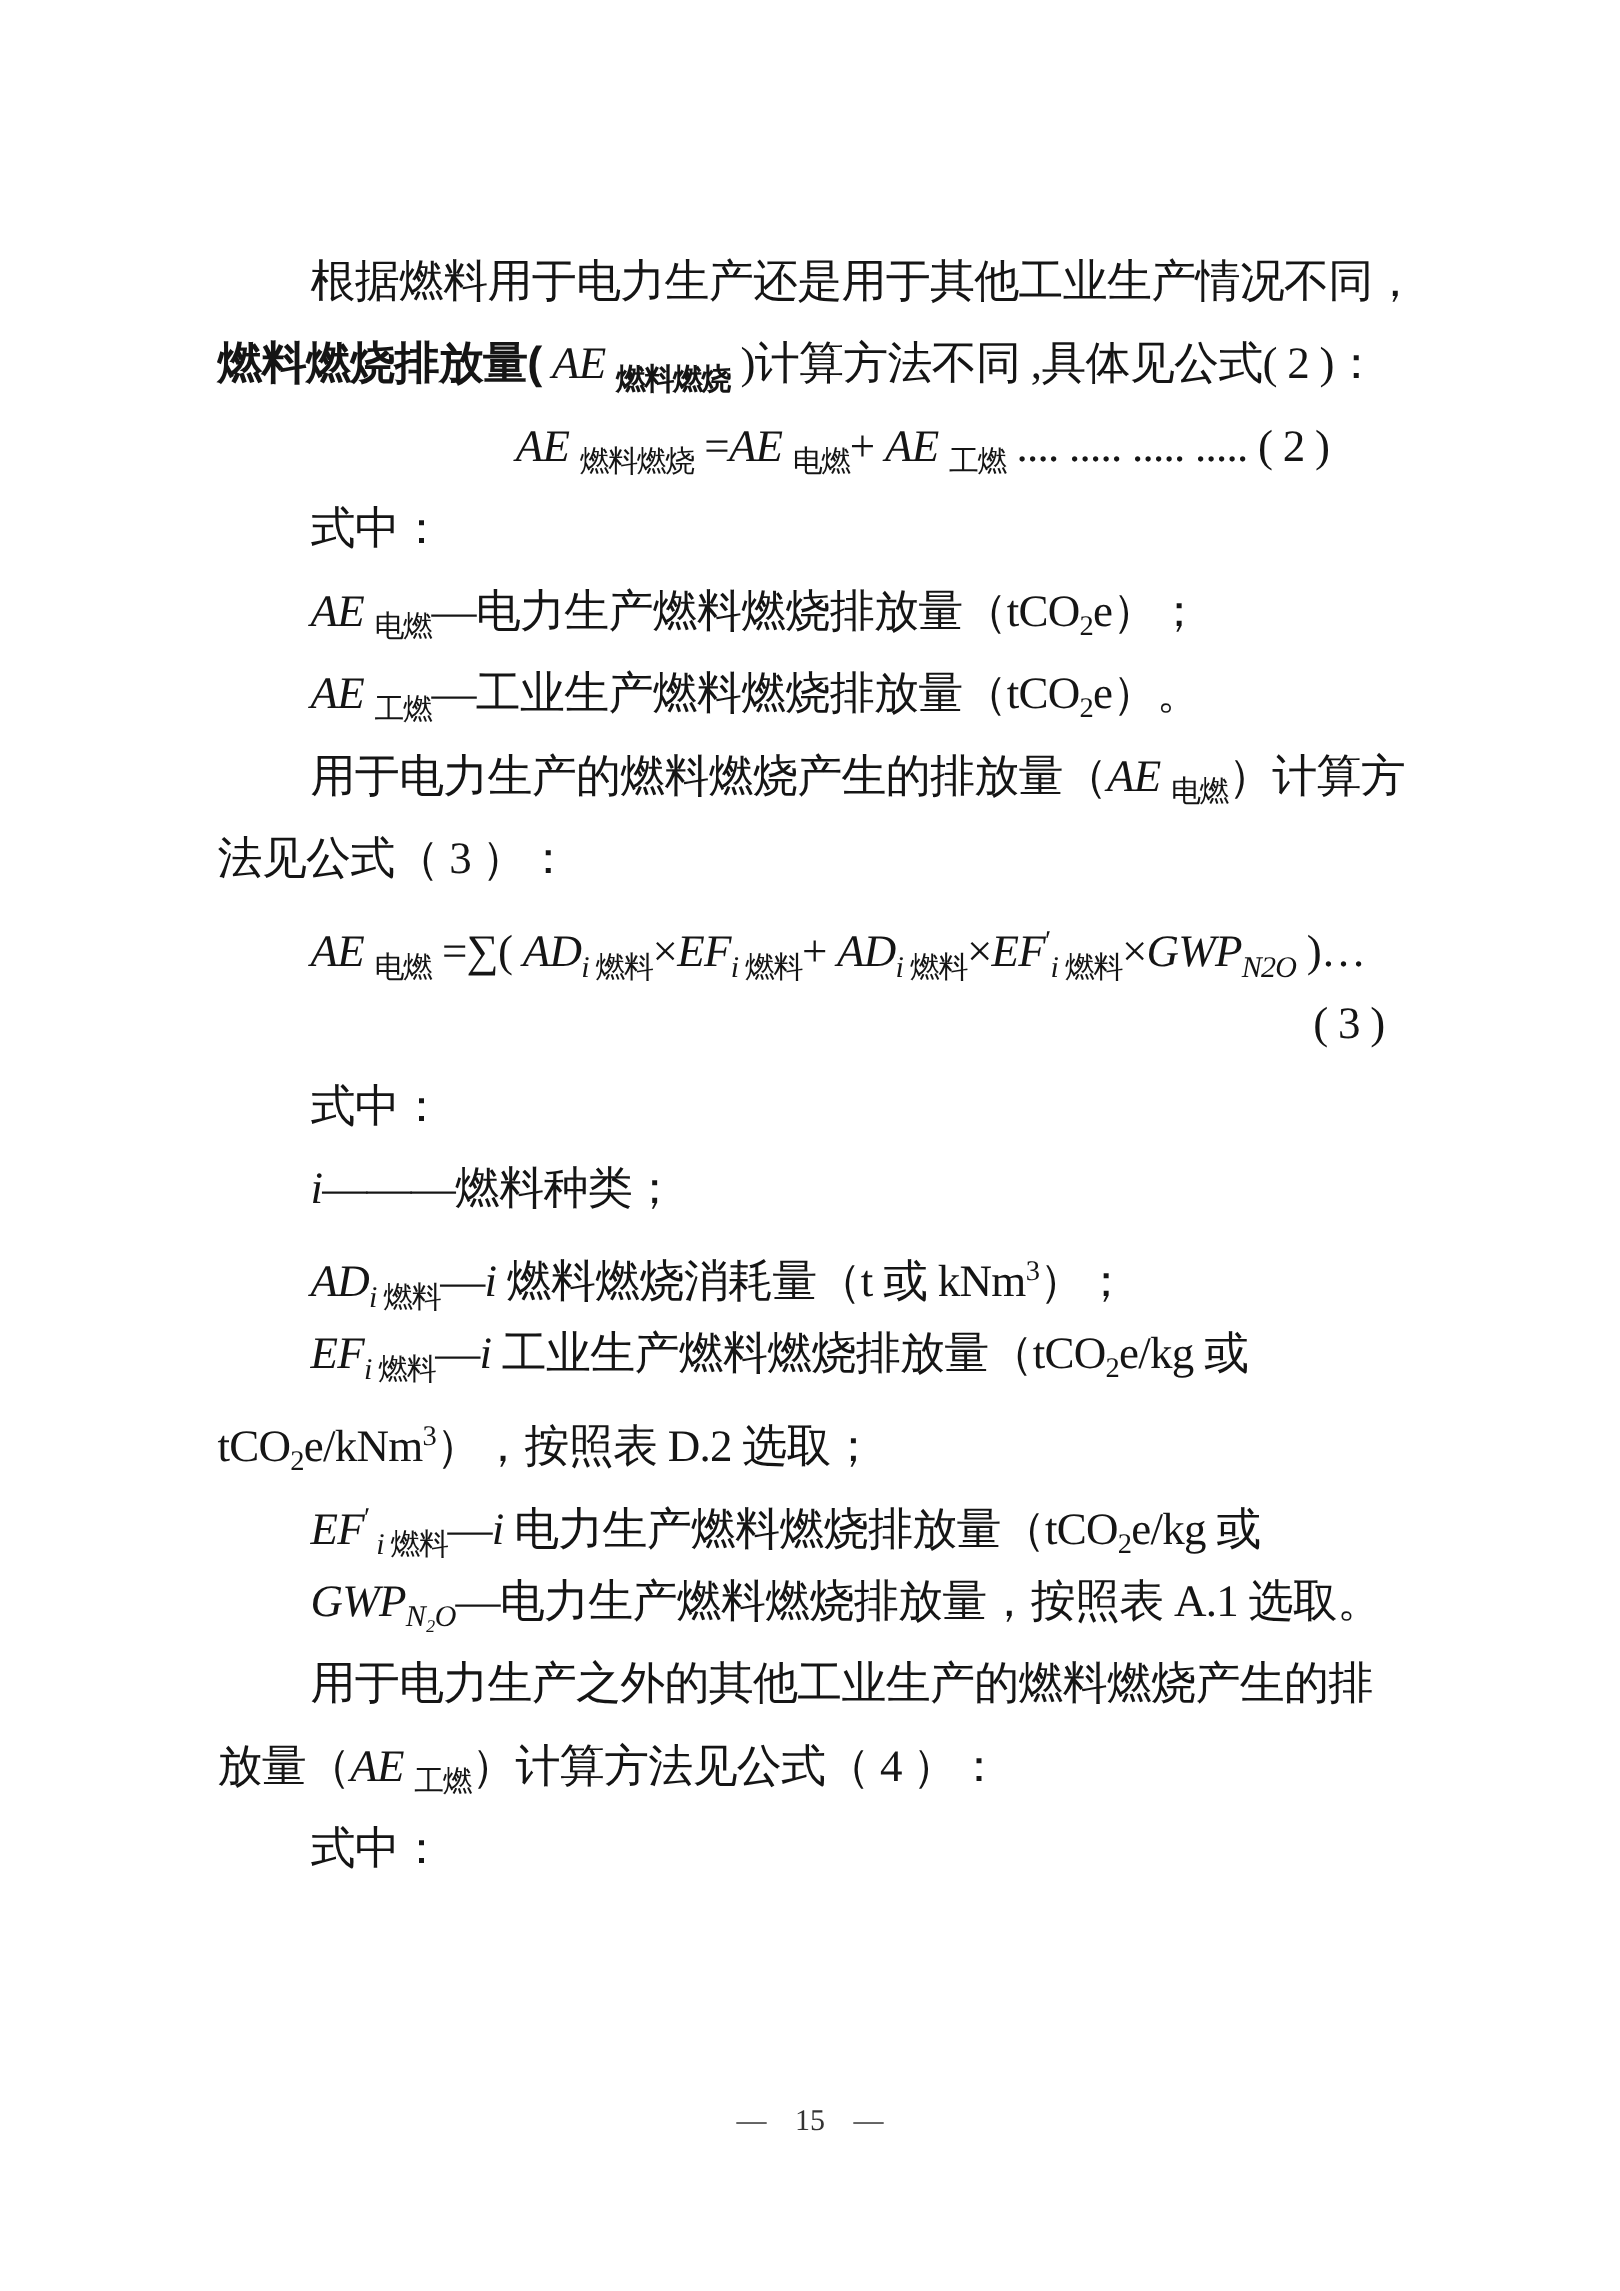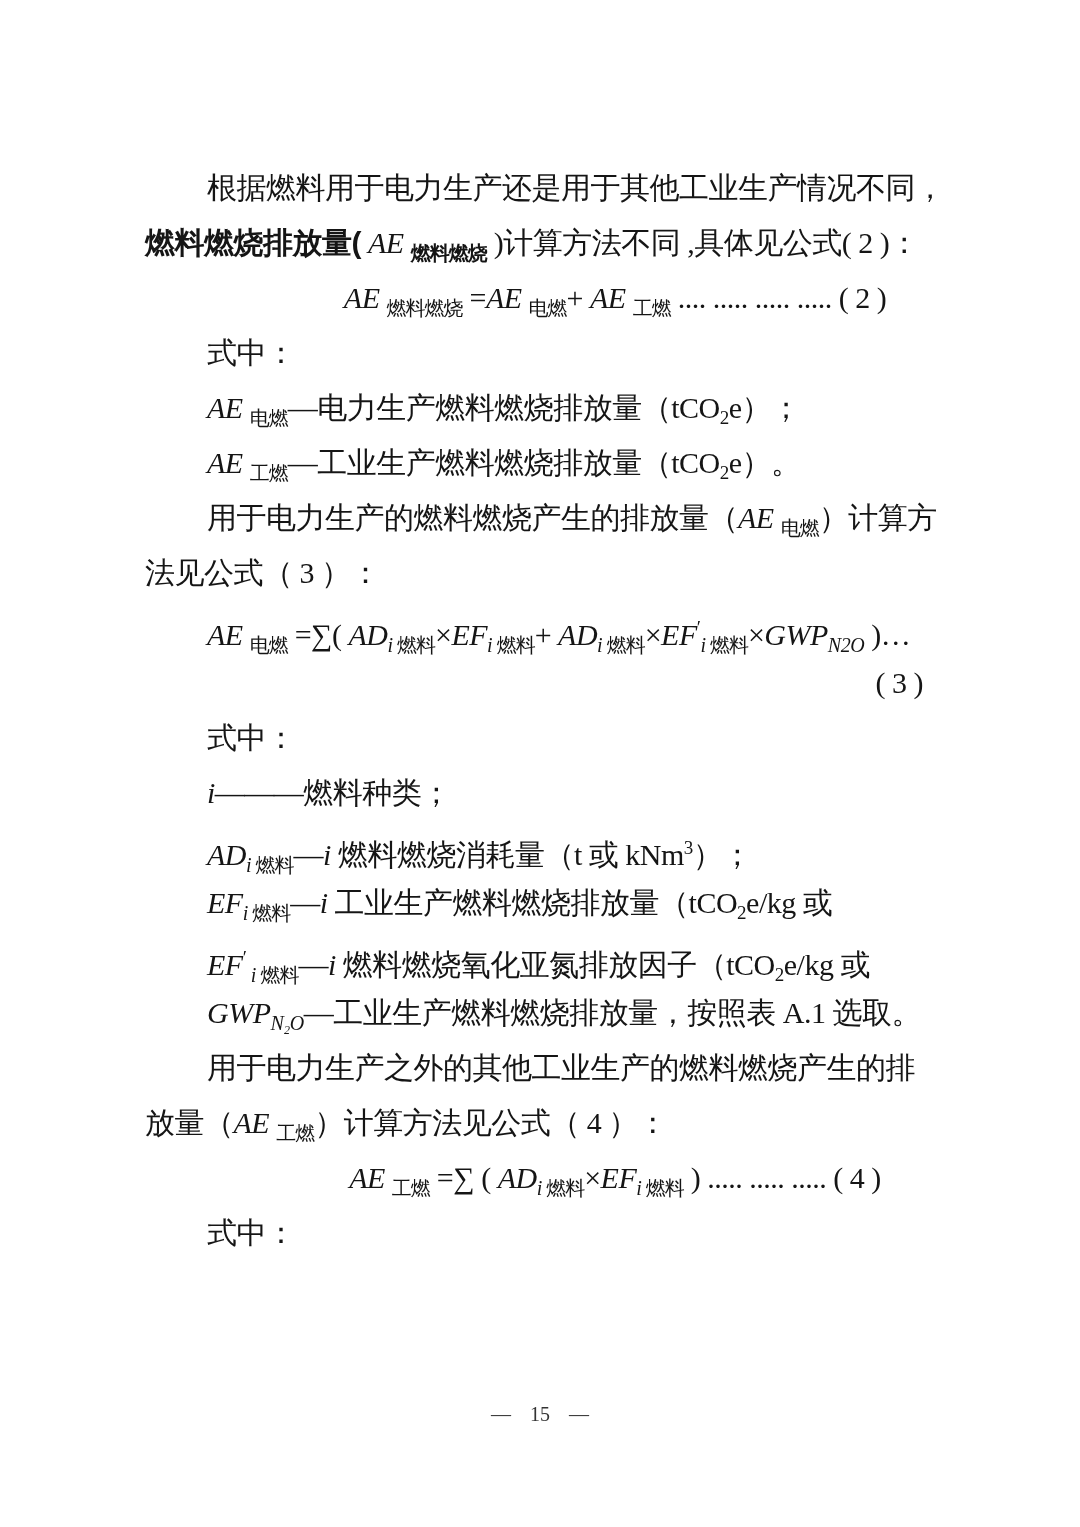--- a/index.html
+++ b/index.html
@@ -47,21 +47,21 @@
       <div class="ln ind"><span class="sg-it">AE </span><span class="sg-csub">电燃</span><span class="sg-c">—电力生产燃料燃烧排放量（tCO</span><span class="sg-sub">2</span><span class="sg-c">e）；</span></div>
       <div class="ln ind"><span class="sg-it">AE </span><span class="sg-csub">工燃</span><span class="sg-c">—工业生产燃料燃烧排放量（tCO</span><span class="sg-sub">2</span><span class="sg-c">e）。</span></div>
       <div class="ln ind"><span class="sg-c">用于电力生产的燃料燃烧产生的排放量（</span><span class="sg-it">AE </span><span class="sg-csub">电燃</span><span class="sg-c">）计算方</span></div>
       <div class="ln"><span class="sg-c">法见公式（ 3 ）：</span></div>
       <div class="ln ind"><span class="sg-it">AE </span><span class="sg-csub">电燃</span><span class="sg-c"> =∑( </span><span class="sg-it">AD</span><span class="sg-isub">i </span><span class="sg-csub">燃料</span><span class="sg-c">×</span><span class="sg-it">EF</span><span class="sg-isub">i </span><span class="sg-csub">燃料</span><span class="sg-c">+ </span><span class="sg-it">AD</span><span class="sg-isub">i </span><span class="sg-csub">燃料</span><span class="sg-c">×</span><span class="sg-it">EF</span><span class="sg-sup">′</span><span class="sg-isub">i </span><span class="sg-csub">燃料</span><span class="sg-c">×</span><span class="sg-it">GWP</span><span class="sg-isub">N2O</span><span class="sg-c"> )…</span></div>
       <div class="ln rgt"><span class="sg-c">( 3 )</span></div>
       <div class="ln ind"><span class="sg-c">式中：</span></div>
       <div class="ln ind"><span class="sg-it">i</span><span class="sg-c">———燃料种类；</span></div>
       <div class="ln ind"><span class="sg-it">AD</span><span class="sg-isub">i </span><span class="sg-csub">燃料</span><span class="sg-c">—</span><span class="sg-it">i</span><span class="sg-c"> 燃料燃烧消耗量（t 或 kNm</span><span class="sg-sup">3</span><span class="sg-c">）；</span></div>
       <div class="ln ind"><span class="sg-it">EF</span><span class="sg-isub">i </span><span class="sg-csub">燃料</span><span class="sg-c">—</span><span class="sg-it">i</span><span class="sg-c"> 工业生产燃料燃烧排放量（tCO</span><span class="sg-sub">2</span><span class="sg-c">e/kg 或</span></div>
-      <div class="ln ind"><span class="sg-it">EF</span><span class="sg-sup">′</span><span class="sg-isub"> i </span><span class="sg-csub">燃料</span><span class="sg-c">—</span><span class="sg-it">i</span><span class="sg-c"> 燃料燃烧氧化亚氮排放因子（tCO</span><span class="sg-sub">2</span><span class="sg-c">e/kg 或</span></div>
-      <div class="ln ind"><span class="sg-it">GWP</span><span class="sg-isub">N₂O</span><span class="sg-c">—工业生产燃料燃烧排放量，按照表 A.1 选取。</span></div>
+      <div class="ln"><span class="sg-c">tCO</span><span class="sg-sub">2</span><span class="sg-c">e/kNm</span><span class="sg-sup">3</span><span class="sg-c">），按照表 D.2 选取；</span></div>
+      <div class="ln ind"><span class="sg-it">EF</span><span class="sg-sup">′</span><span class="sg-isub"> i </span><span class="sg-csub">燃料</span><span class="sg-c">—</span><span class="sg-it">i</span><span class="sg-c"> 电力生产燃料燃烧排放量（tCO</span><span class="sg-sub">2</span><span class="sg-c">e/kg 或</span></div>
+      <div class="ln ind"><span class="sg-it">GWP</span><span class="sg-isub">N₂O</span><span class="sg-c">—电力生产燃料燃烧排放量，按照表 A.1 选取。</span></div>
       <div class="ln ind"><span class="sg-c">用于电力生产之外的其他工业生产的燃料燃烧产生的排</span></div>
       <div class="ln"><span class="sg-c">放量（</span><span class="sg-it">AE </span><span class="sg-csub">工燃</span><span class="sg-c">）计算方法见公式（ 4 ）：</span></div>
-      <div class="ln ctr"><span class="sg-it">AE </span><span class="sg-csub">工燃</span><span class="sg-c"> =∑ ( </span><span class="sg-it">AD</span><span class="sg-isub">i </span><span class="sg-csub">燃料</span><span class="sg-c">×</span><span class="sg-it">EF</span><span class="sg-isub">i </span><span class="sg-csub">燃料</span><span class="sg-c"> )  ..... ..... ..... ( 4 )</span></div>
       <div class="ln ind"><span class="sg-c">式中：</span></div>
     </div>
   <div class="footer">— 15 —</div>
 </div>
 
 </body></html>

